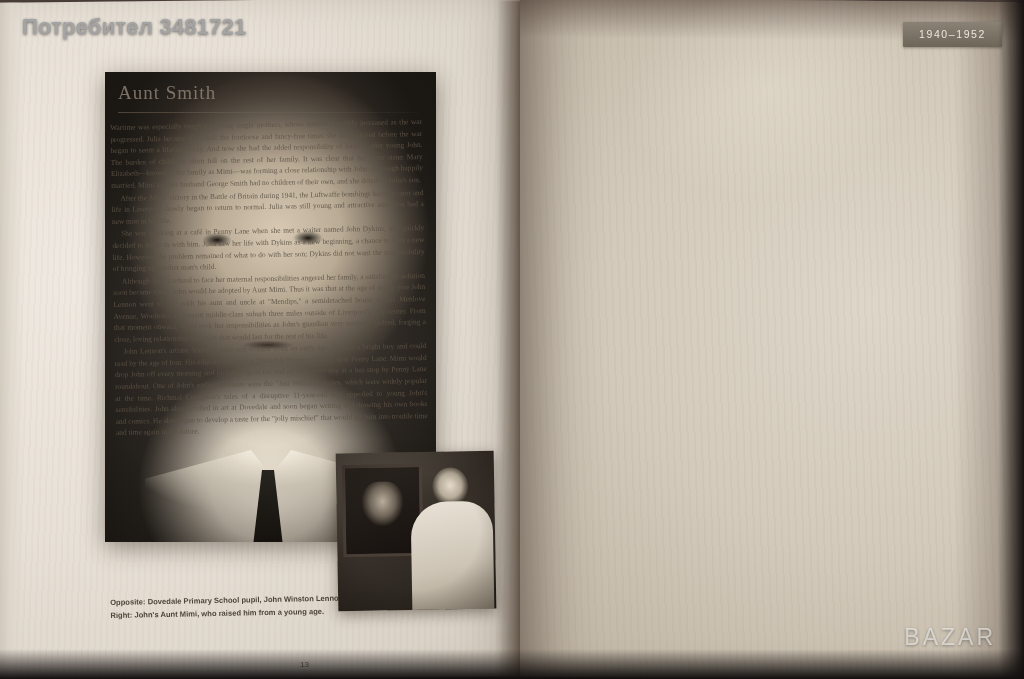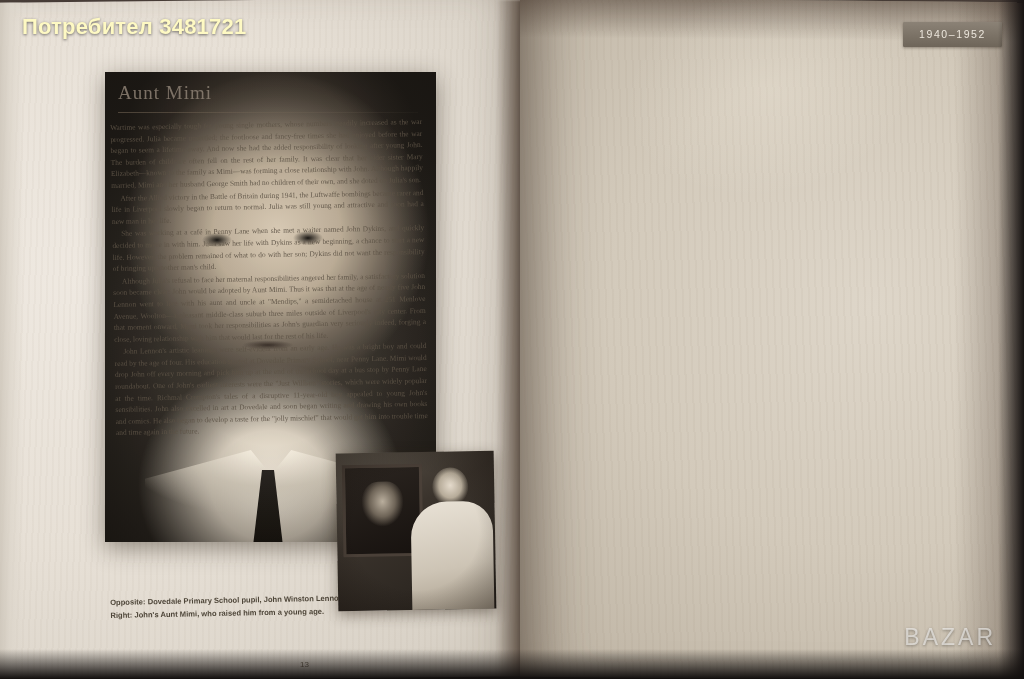--- a/index.html
+++ b/index.html
@@ -258,21 +258,21 @@
     color: #6d6354;
   }
 
   
   .watermark-user {
     position: absolute;
     left: 22px; top: 14px;
     font-family: "Liberation Sans", sans-serif;
     font-size: 22px;
     font-weight: bold;
-    color: #fef9c3;
+    color: #a3a3a3;
     text-shadow: 0 1px 3px rgba(0,0,0,.55);
     letter-spacing: .2px;
   }
   .watermark-brand {
     position: absolute;
     right: 28px; bottom: 28px;
     font-family: "Liberation Sans", sans-serif;
     font-size: 23px;
     font-weight: normal;
     color: rgba(255,255,255,.55);
@@ -315,21 +315,21 @@
   <div class="gutter"></div>
 
   <div class="page-right">
     <div class="page-right-grain"></div>
     <div class="page-right-shadow-top"></div>
     <div class="page-right-shadow-right"></div>
   </div>
 
   <div class="era-tab">1940–1952</div>
 
-  <div class="chapter-title">Aunt Mimi</div>
+  <div class="chapter-title">Aunt Smith</div>
   <div class="title-rule"></div>
 
   <div class="body-col">
     <p>Wartime was especially tough for young single mothers, whose numbers steadily increased as the war progressed. Julia became unsettled; the footloose and fancy-free times she had enjoyed before the war began to seem a lifetime away. And now she had the added responsibility of looking after young John. The burden of childcare often fell on the rest of her family. It was clear that her elder sister Mary Elizabeth—known to the family as Mimi—was forming a close relationship with John. Although happily married, Mimi and her husband George Smith had no children of their own, and she doted on Julia's son.</p>
     <p>After the Allied victory in the Battle of Britain during 1941, the Luftwaffe bombings became rarer and life in Liverpool slowly began to return to normal. Julia was still young and attractive and soon had a new man in her life.</p>
     <p>She was working at a café in Penny Lane when she met a waiter named John Dykins, and quickly decided to move in with him. Julia saw her life with Dykins as a new beginning, a chance to start a new life. However, the problem remained of what to do with her son; Dykins did not want the responsibility of bringing up another man's child.</p>
     <p>Although Julia's refusal to face her maternal responsibilities angered her family, a satisfactory solution soon became clear: John would be adopted by Aunt Mimi. Thus it was that at the age of nearly five John Lennon went to live with his aunt and uncle at "Mendips," a semidetached house at 251 Menlove Avenue, Woolton—a pleasant middle-class suburb three miles outside of Liverpool's city center. From that moment onward, Mimi took her responsibilities as John's guardian very seriously indeed, forging a close, loving relationship with him that would last for the rest of his life.</p>
     <p>John Lennon's artistic leanings were self-evident from an early age. He was a bright boy and could read by the age of four. His education started at Dovedale Primary School, near Penny Lane. Mimi would drop John off every morning and pick him up at the end of the school day at a bus stop by Penny Lane roundabout. One of John's earliest interests were the "Just William" stories, which were widely popular at the time. Richmal Crompton's tales of a disruptive 11-year-old boy appealed to young John's sensibilities. John also excelled in art at Dovedale and soon began writing and drawing his own books and comics. He also began to develop a taste for the "jolly mischief" that would get him into trouble time and time again in the future.</p>
   </div>
 

